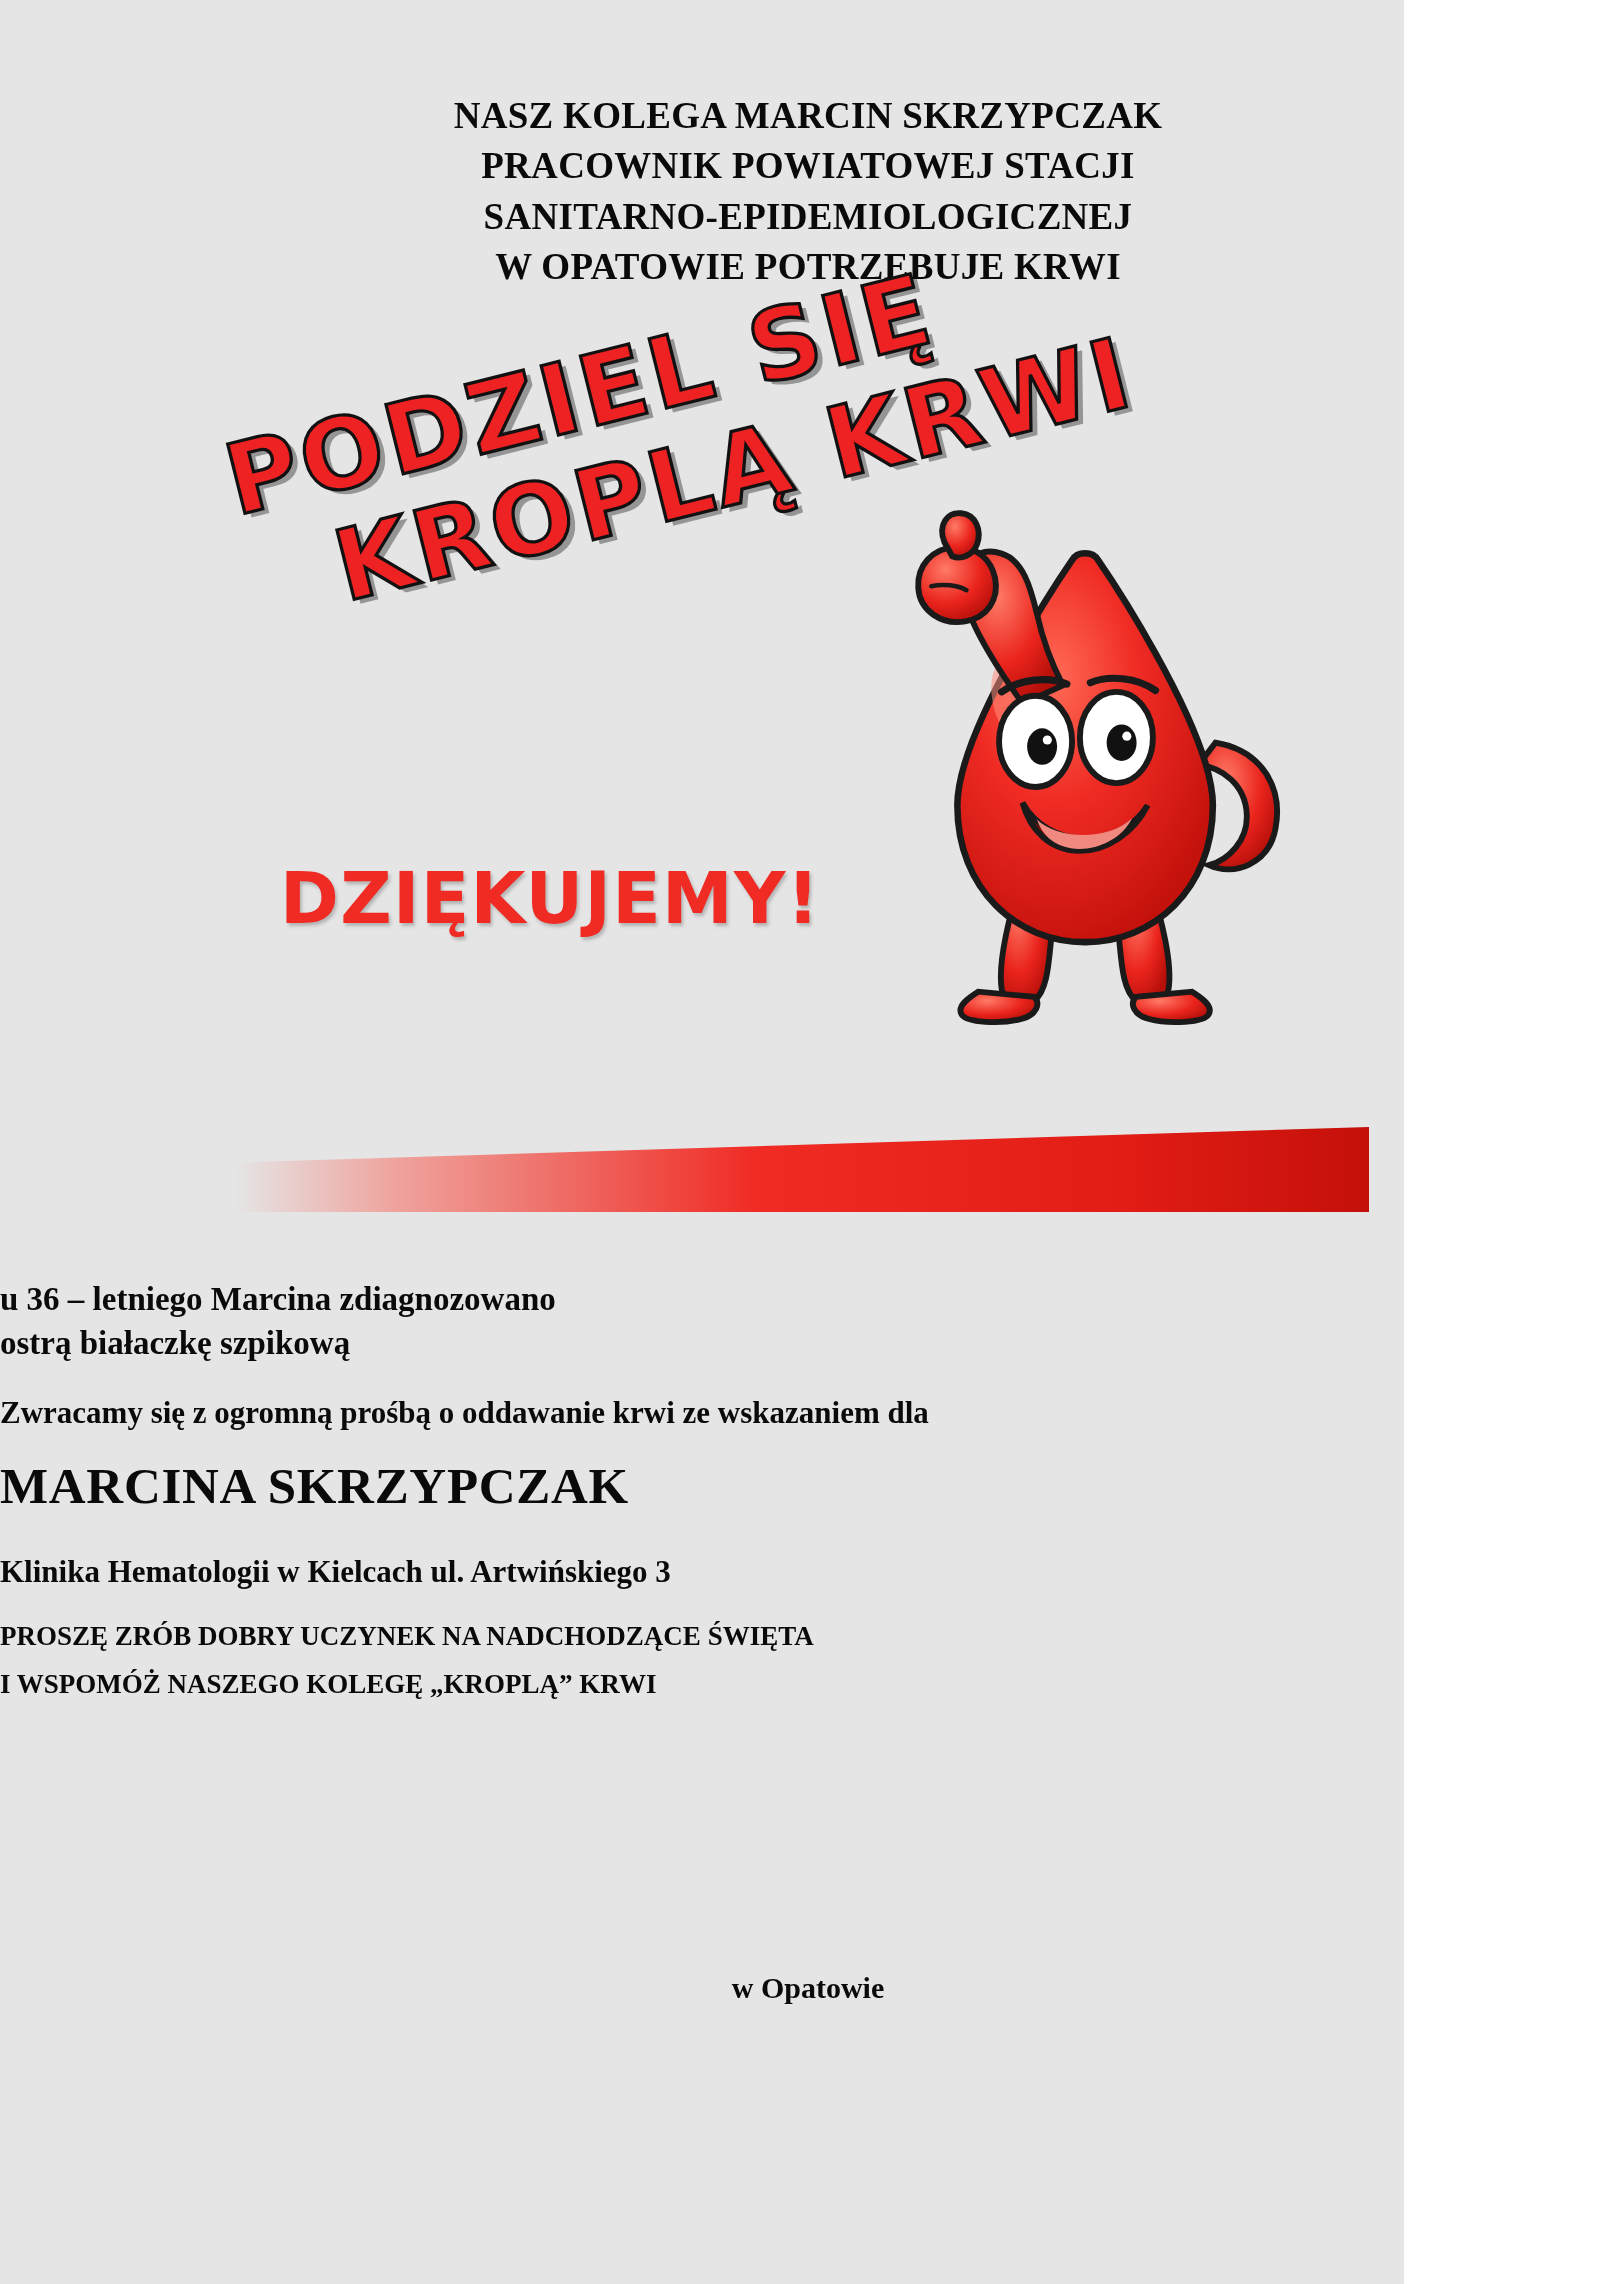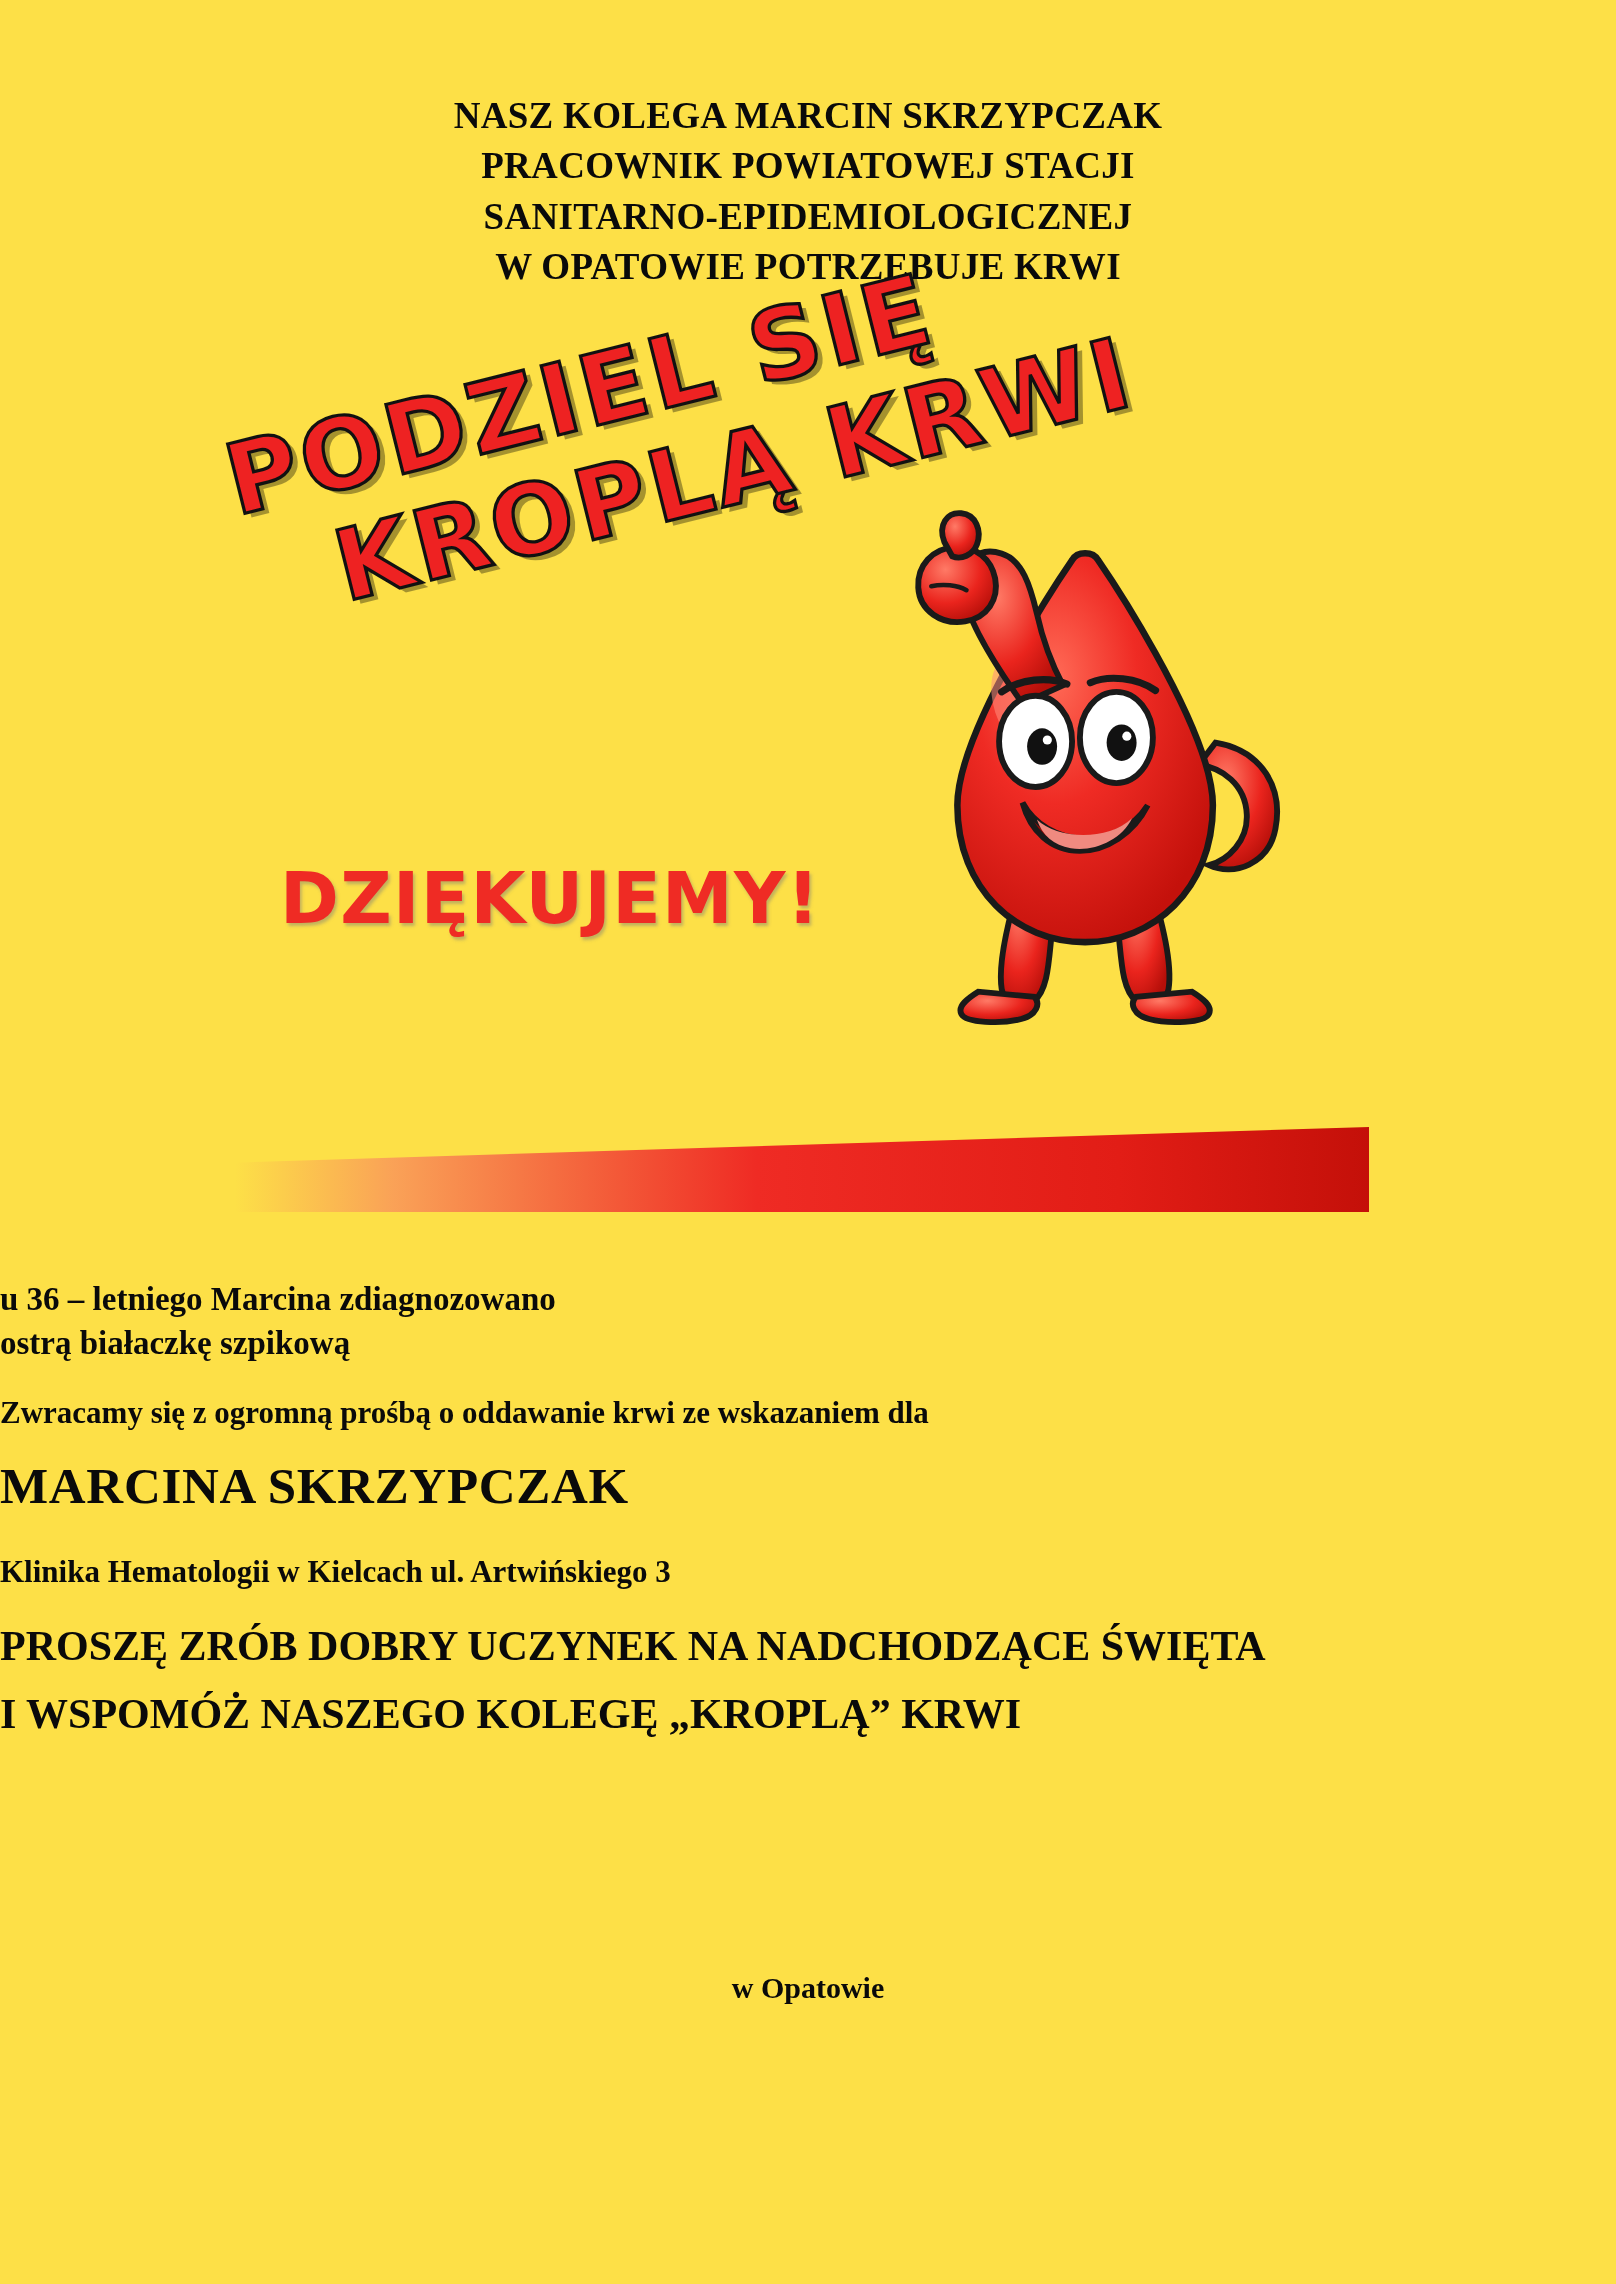--- a/index.html
+++ b/index.html
@@ -11,23 +11,23 @@
     width: 1616px;
     height: 2284px;
     font-family: "Liberation Serif", serif;
     color: #000000;
     position: relative;
     overflow: hidden;
   }
 
   .page {
     position: relative;
-    width: 1616px;
+    width: 1404px;
     height: 2284px;
-    background: #fde047;
+    background: #e5e5e5;
   }
 
   
   .header {
     position: absolute;
     top: 91px;
     left: 0;
     width: 1616px;
     text-align: center;
   }
@@ -140,21 +140,21 @@
     color: #0a0a0a;
   }
   .t-clinic {
     font-weight: bold;
     font-size: 31px;
     margin-top: 39px;
     color: #0a0a0a;
   }
   .t-call {
     font-weight: bold;
-    font-size: 42px;
+    font-size: 27px;
     line-height: 1.32;
     margin-top: 29px;
     color: #0a0a0a;
   }
   .t-note {
     font-weight: bold;
     font-size: 30px;
     margin-top: 34px;
     color: #0a0a0a;
   }

